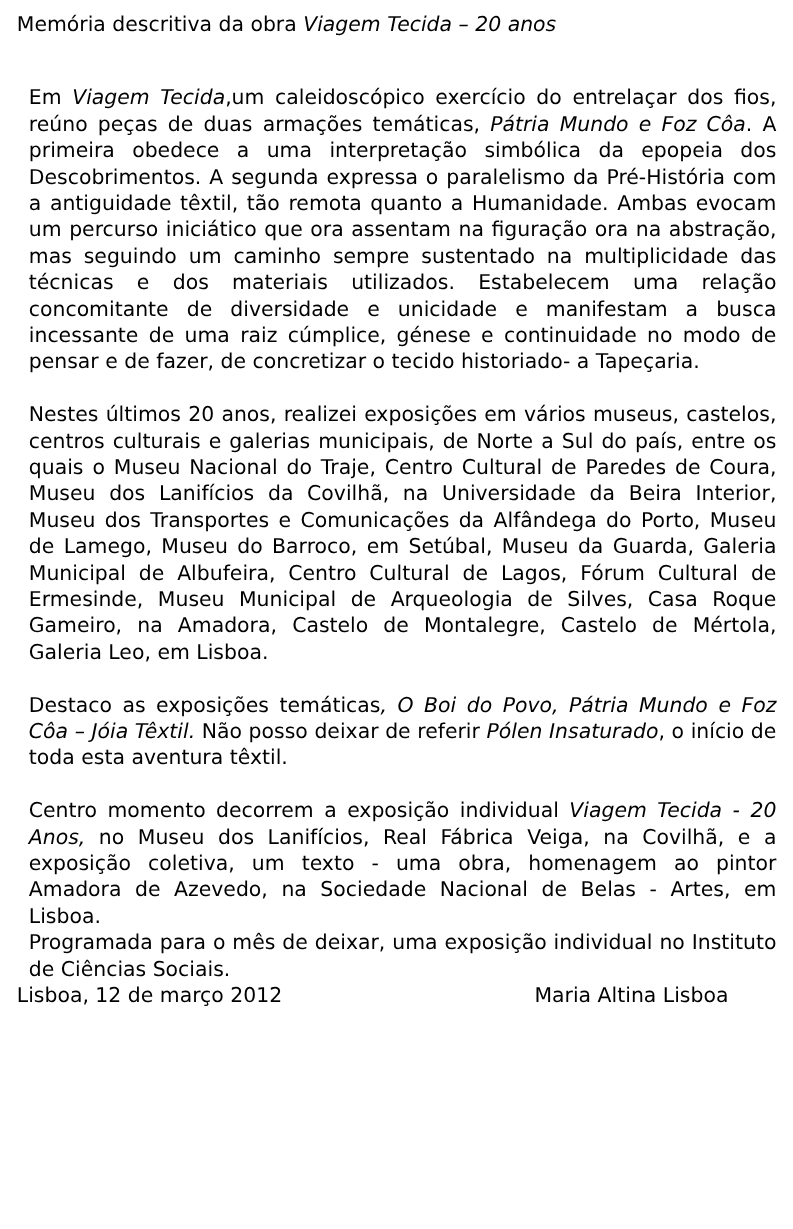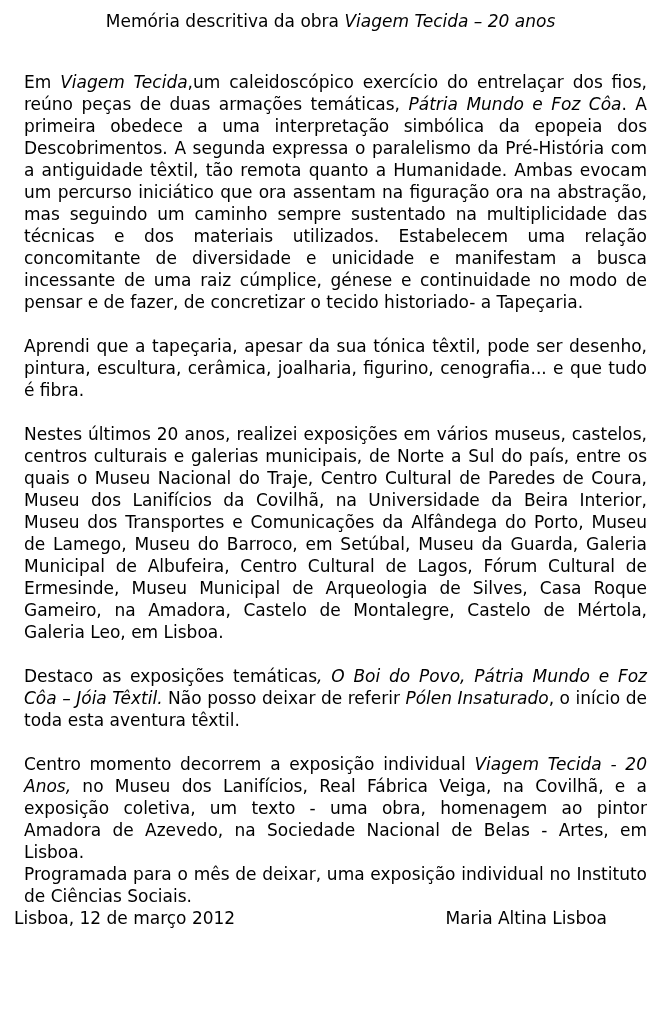--- a/index.html
+++ b/index.html
@@ -16,21 +16,20 @@
     background: #ffffff;
     color: #000000;
     font-family: "DejaVu Sans", sans-serif;
     font-size: 17px;
     line-height: 22px;
     overflow: hidden;
   }
   .doc-title {
     font-size: 17px;
     font-weight: normal;
-    text-align: center;
     margin: 0 0 38px 0;
     line-height: 24px;
   }
   .para {
     text-align: justify;
     margin: 22px 0 0 10px;
   }
   .para:first-child {
     margin-top: 0;
   }
@@ -45,21 +44,20 @@
     padding-right: 40px;
   }
 </style>
 </head>
 <body>
 
 <div class="page">
   <h1 class="doc-title" id="doc-title"><span class="n">Memória descritiva da obra </span><span class="i">Viagem Tecida – 20 anos</span></h1>
   <div id="doc-body">
       <p class="para"><span class="n">Em </span><span class="i">Viagem Tecida</span><span class="n">,um caleidoscópico exercício do entrelaçar dos fios, reúno peças de duas armações temáticas, </span><span class="i">Pátria Mundo e Foz Côa</span><span class="n">. A primeira obedece a uma interpretação simbólica da epopeia dos Descobrimentos. A segunda expressa o paralelismo da Pré-História com a antiguidade têxtil, tão remota quanto a Humanidade. Ambas evocam um percurso iniciático que ora assentam na figuração ora na abstração, mas seguindo um caminho sempre sustentado na multiplicidade das técnicas e dos materiais utilizados. Estabelecem uma relação concomitante de diversidade e unicidade e manifestam a busca incessante de uma raiz cúmplice, génese e continuidade no modo de pensar e de fazer, de concretizar o tecido historiado- a Tapeçaria.</span></p>
-      <p class="para"><span class="n">Aprendi que a tapeçaria, apesar da sua tónica têxtil, pode ser desenho, pintura, escultura, cerâmica, joalharia, figurino, cenografia... e que tudo é fibra.</span></p>
       <p class="para"><span class="n">Nestes últimos 20 anos, realizei exposições em vários museus, castelos, centros culturais e galerias municipais, de Norte a Sul do país, entre os quais o Museu Nacional do Traje, Centro Cultural de Paredes de Coura, Museu dos Lanifícios da Covilhã, na Universidade da Beira Interior, Museu dos Transportes e Comunicações da Alfândega do Porto, Museu de Lamego, Museu do Barroco, em Setúbal, Museu da Guarda, Galeria Municipal de Albufeira, Centro Cultural de Lagos, Fórum Cultural de Ermesinde, Museu Municipal de Arqueologia de Silves, Casa Roque Gameiro, na Amadora, Castelo de Montalegre, Castelo de Mértola, Galeria Leo, em Lisboa.</span></p>
       <p class="para"><span class="n">Destaco as exposições temáticas</span><span class="i">, O Boi do Povo, Pátria Mundo e Foz Côa – Jóia Têxtil.</span><span class="n"> Não posso deixar de referir </span><span class="i">Pólen Insaturado</span><span class="n">, o início  de toda esta aventura têxtil.</span></p>
       <p class="para"><span class="n">Centro momento decorrem a exposição individual </span><span class="i">Viagem Tecida - 20 Anos,</span><span class="n"> no Museu dos Lanifícios, Real Fábrica Veiga, na Covilhã, e a exposição coletiva, um texto - uma obra, homenagem ao pintor Amadora de Azevedo, na Sociedade Nacional de Belas - Artes, em Lisboa.</span></p>
       <p class="para no-gap"><span class="n">Programada para o mês de deixar, uma exposição individual no Instituto de Ciências Sociais.</span></p>
     </div>
   <div class="footer">
     <span>Lisboa, 12 de março 2012</span>
     <span>Maria Altina Lisboa</span>
   </div>
 </div>

